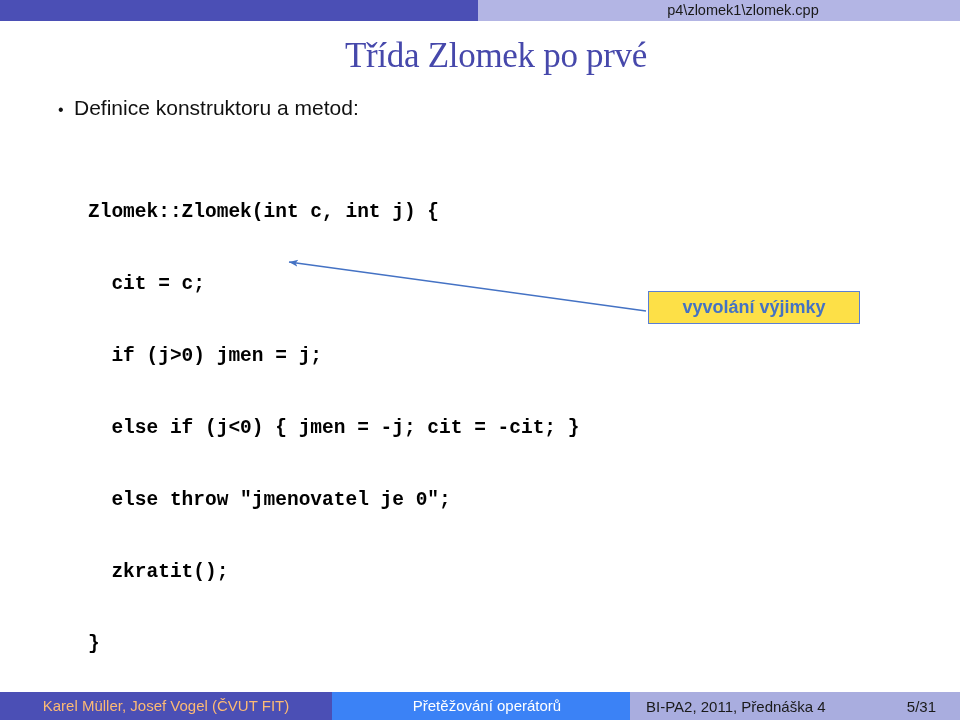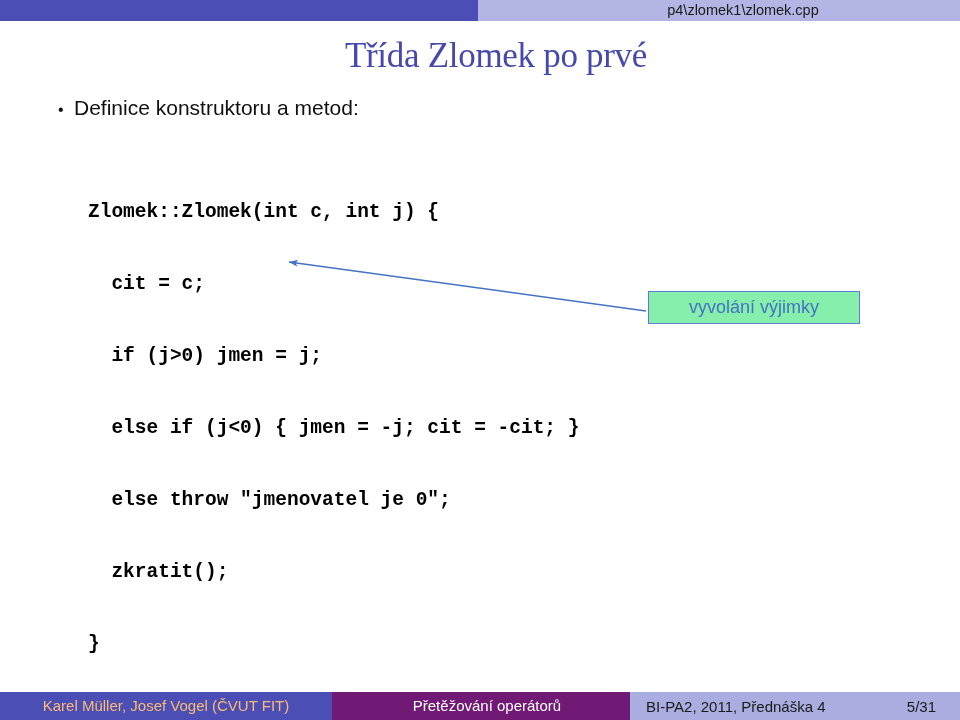--- a/index.html
+++ b/index.html
@@ -114,25 +114,26 @@
   }
 
   
   .callout-box {
     position: absolute;
     left: 648px;
     top: 291px;
     width: 212px;
     height: 33px;
     border: 1.5px solid #5b7fd4;
-    background: #86efac;
+    background: #fde047;
     box-sizing: border-box;
     display: flex;
     align-items: center;
     justify-content: center;
+    font-weight: bold;
   }
   .callout-text {
     color: #4472c4;
     font-size: 18px;
     font-family: "Liberation Sans", sans-serif;
     white-space: nowrap;
   }
   .callout-connector {
     position: absolute;
     left: 0;
@@ -162,21 +163,21 @@
   }
   .footer-seg-left {
     left: 0;
     width: 332px;
     background: #4b4fb5;
     color: #fdba74;
   }
   .footer-seg-mid {
     left: 332px;
     width: 310px;
-    background: #701a75;
+    background: #3b82f6;
     color: #ffffff;
   }
   .footer-seg-right {
     left: 630px;
     width: 330px;
     background: #a9addf;
     color: #1a1a1a;
   }
   .footer-right-inner {
     position: absolute;

